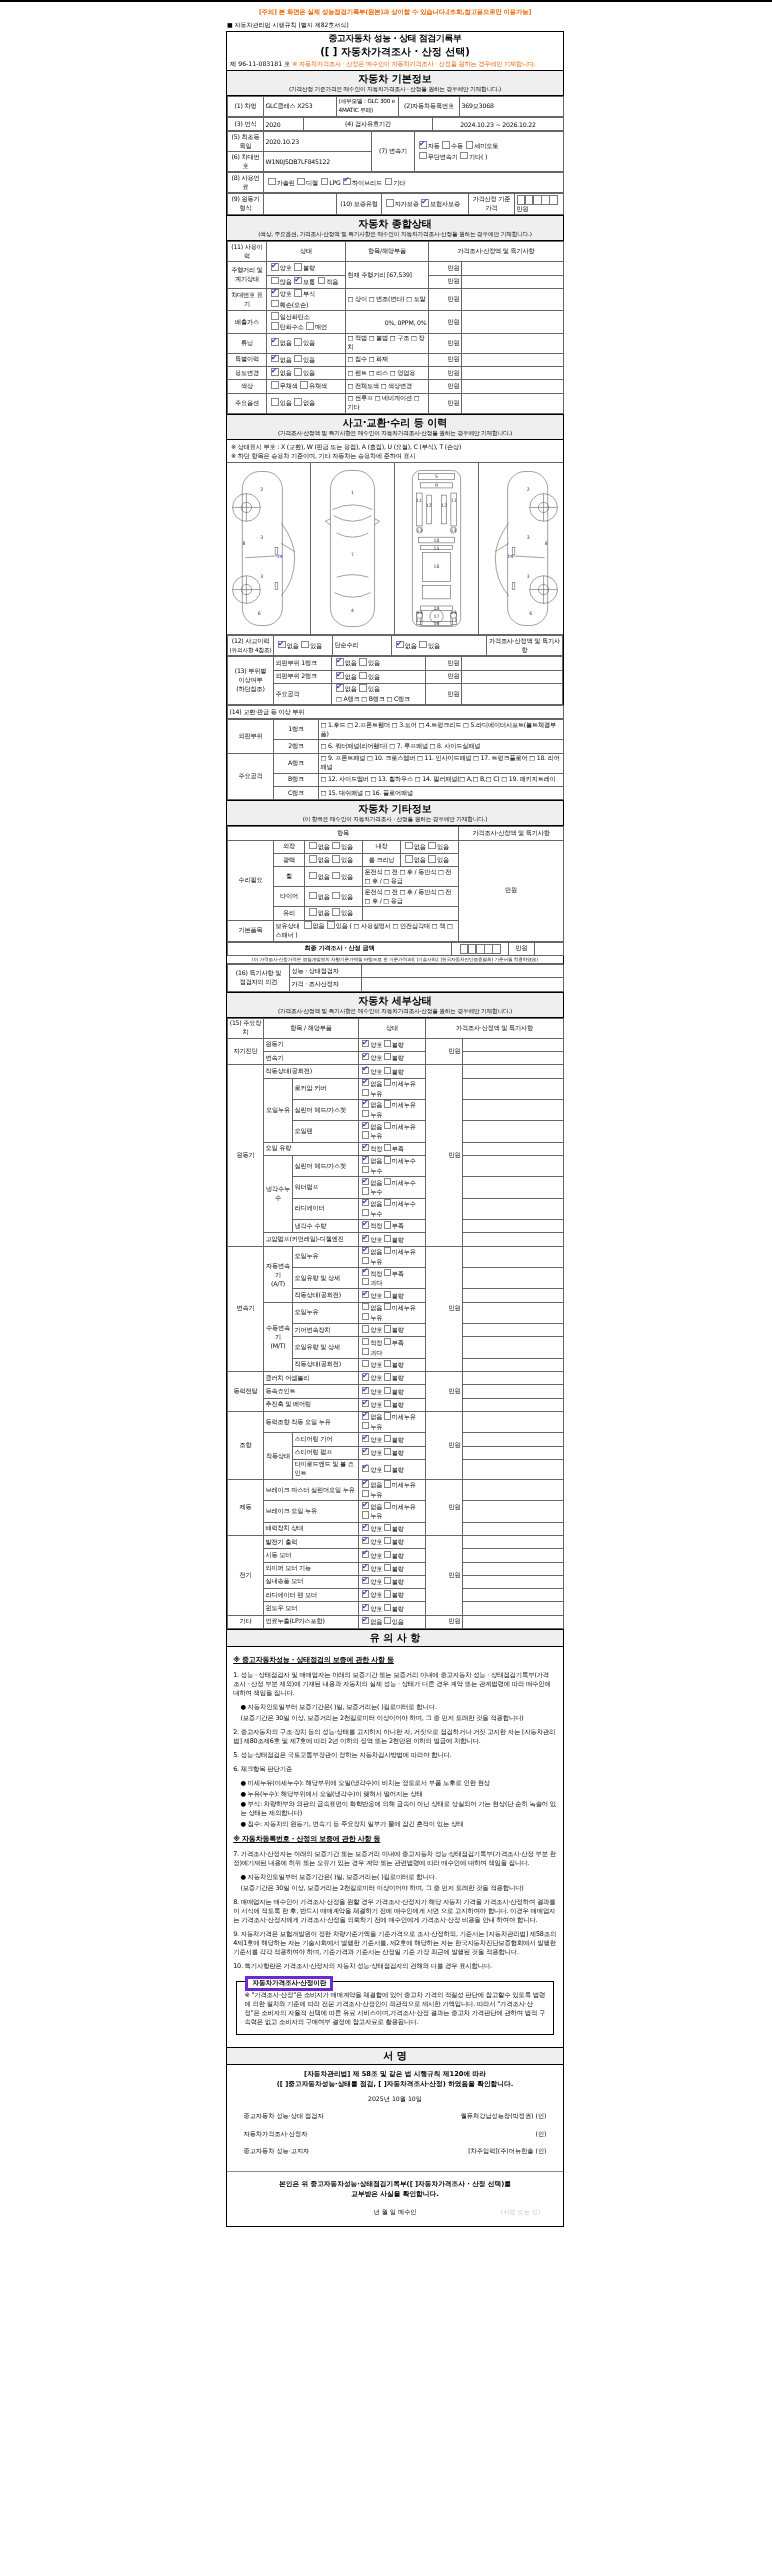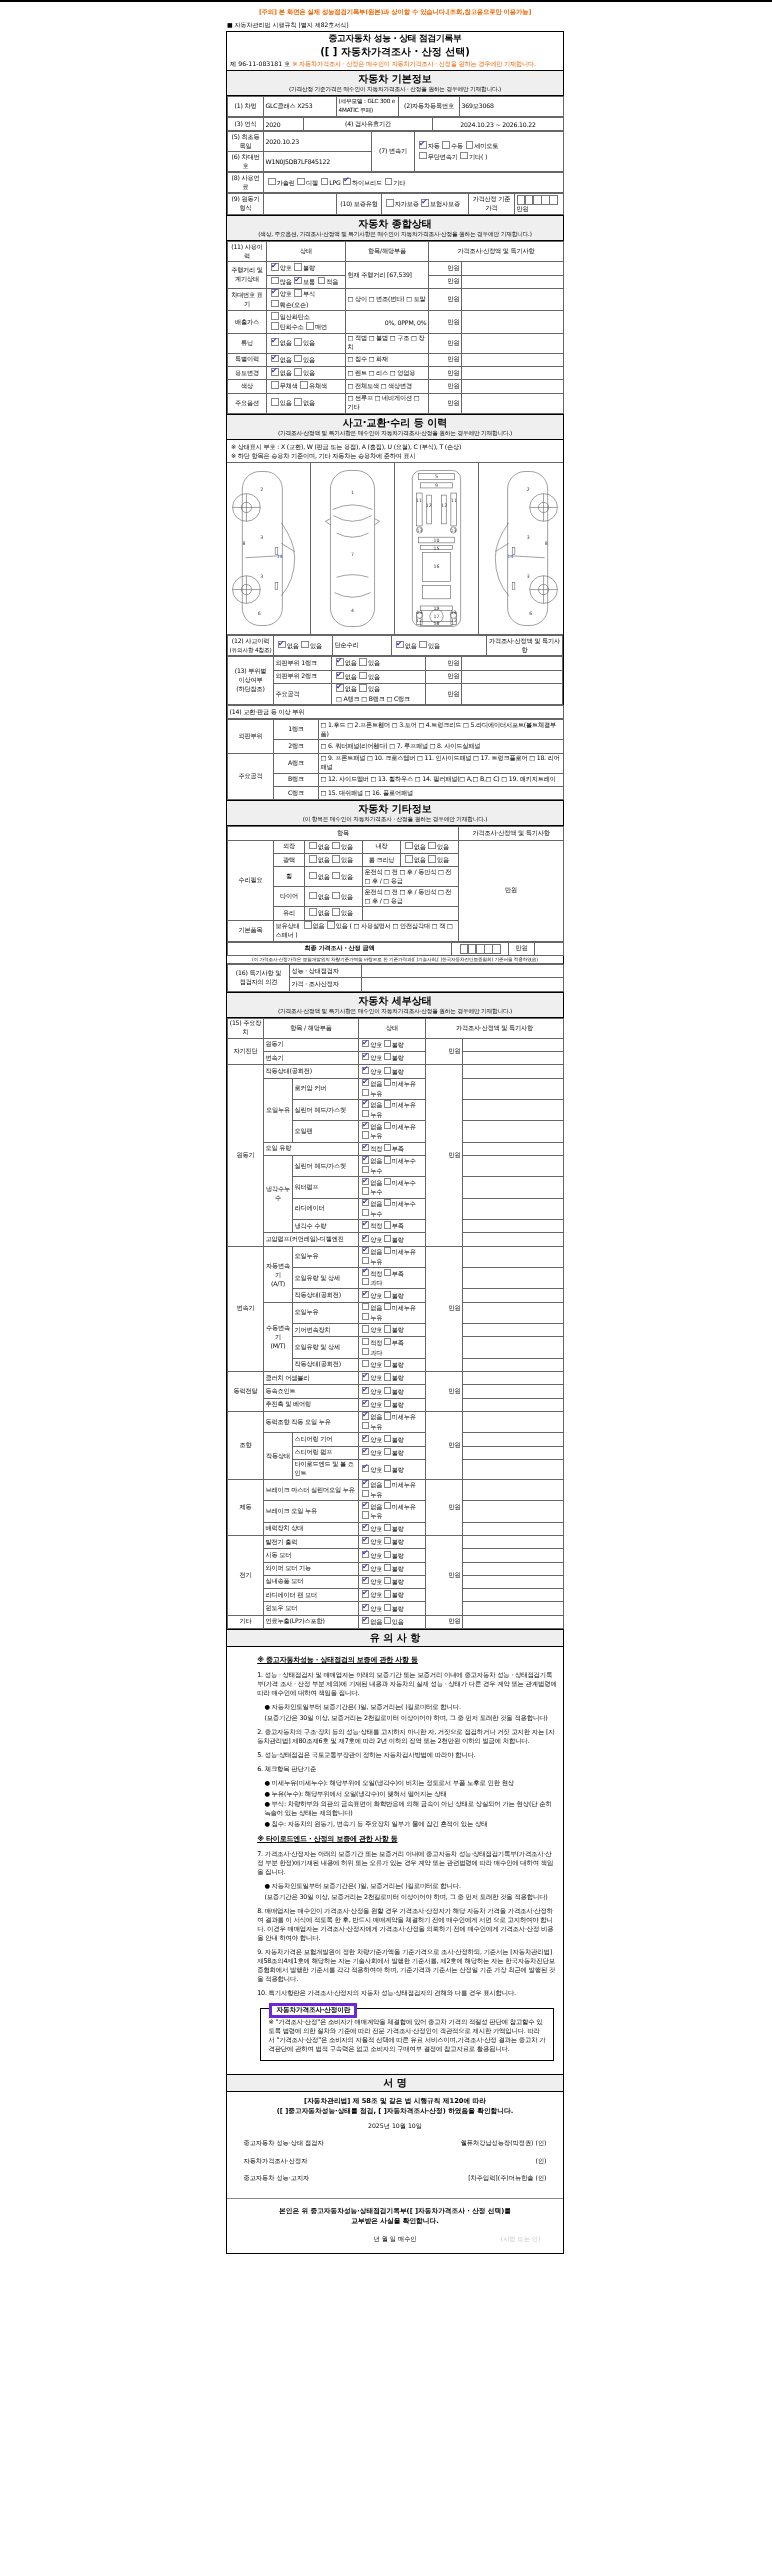--- a/index.html
+++ b/index.html
@@ -38,21 +38,21 @@
   .legendblk{border-bottom:0.5px solid #666;padding:2.1px 4.1px;font-size:6.2px;letter-spacing:-0.2px;line-height:1.5;}
   .diag{display:flex;border-bottom:0.5px solid #666;}
   .dpanel{width:83px;height:171px;border-right:0.5px solid #666;display:flex;align-items:center;justify-content:center;}
   .dpanel:last-child{border-right:none;width:84px;}
   .dpanel svg{display:block;}
   .ln{stroke:#666;fill:none;stroke-width:1.2;}
   .num{font-size:9px;fill:#333;text-anchor:middle;}
   .num14{fill:#3355cc;}
   .pb{display:inline-block;width:6.7px;height:8.2px;border:0.5px solid #777;margin-right:-0.5px;vertical-align:middle;background:#fff;}
   .finnote{font-size:4.6px;text-align:center;padding:1px 0;border-bottom:0.5px solid #666;letter-spacing:-0.1px;color:#111;}
-  .notices{padding:3.1px 6.2px 6.2px 6.2px;font-size:6.4px;line-height:1.4;letter-spacing:-0.2px;margin-left:24px;}
+  .notices{padding:3.1px 6.2px 6.2px 6.2px;font-size:6.4px;line-height:1.4;letter-spacing:-0.2px;}
   .notices .h{font-weight:bold;text-decoration:underline;font-size:7px;margin:6.2px 0 5.2px 0;}
   .notices .p{margin:5.2px 0;}
   .notices .b{margin:1.5px 0 1.5px 7.2px;}
   .notices .i{margin:0 0 5.2px 7.2px;}
   .nbox{margin:10.3px 3.1px 6.2px 3.1px;border:1px solid #000;padding:9.3px 7.2px 6.2px 7.2px;position:relative;}
   .nbox .legend{position:absolute;top:-6.2px;left:8.2px;background:#fff;border:3px solid #6d28d9;padding:0 4.1px;font-weight:bold;font-size:6.7px;}
   .signsec{padding:4.1px 14.4px 7.2px 14.4px;}
   .sgn1{font-weight:bold;font-size:6.7px;text-align:center;line-height:1.5;}
   .sgndate{text-align:center;margin:6.2px 0 2.1px 0;}
   .sgnrow{display:flex;justify-content:space-between;margin:8.2px 0;padding:0 2.1px;}
@@ -787,21 +787,21 @@
             <div class="p">1. 성능 · 상태점검자 및 매매업자는 아래의 보증기간 또는 보증거리 이내에 중고자동차 성능 · 상태점검기록부(가격 조사 · 산정 부분 제외)에 기재된 내용과 자동차의 실제 성능 · 상태가 다른 경우 계약 또는 관계법령에 따라 매수인에 대하여 책임을 집니다.</div>
             <div class="b">● 자동차인도일부터 보증기간은( )일, 보증거리는( )킬로미터로 합니다.</div>
             <div class="i">(보증기간은 30일 이상, 보증거리는 2천킬로미터 이상이어야 하며, 그 중 먼저 도래한 것을 적용합니다)</div>
             <div class="p">2. 중고자동차의 구조·장치 등의 성능·상태를 고지하지 아니한 자, 거짓으로 점검하거나 거짓 고지한 자는 [자동차관리법] 제80조제6호 및 제7호에 따라 2년 이하의 징역 또는 2천만원 이하의 벌금에 처합니다.</div>
             <div class="p">5. 성능·상태점검은 국토교통부장관이 정하는 자동차검사방법에 따라야 합니다.</div>
             <div class="p">6. 체크항목 판단기준</div>
             <div class="b">● 미세누유(미세누수): 해당부위에 오일(냉각수)이 비치는 정도로서 부품 노후로 인한 현상</div>
             <div class="b">● 누유(누수): 해당부위에서 오일(냉각수)이 맺혀서 떨어지는 상태</div>
             <div class="b">● 부식: 차량하부와 외판의 금속표면이 화학반응에 의해 금속이 아닌 상태로 상실되어 가는 현상(단 순히 녹슬어 있는 상태는 제외합니다)</div>
             <div class="b">● 침수: 자동차의 원동기, 변속기 등 주요장치 일부가 물에 잠긴 흔적이 있는 상태</div>
-            <div class="h">※ 타이로드엔드 · 산정의 보증에 관한 사항 등</div>
+            <div class="h">※ 자동차등록번호 · 산정의 보증에 관한 사항 등</div>
             <div class="p">7. 가격조사·산정자는 아래의 보증기간 또는 보증거리 이내에 중고자동차 성능·상태점검기록부(가격조사·산정 부분 한정)에기재된 내용에 허위 또는 오류가 있는 경우 계약 또는 관련법령에 따라 매수인에 대하여 책임을 집니다.</div>
             <div class="b">● 자동차인도일부터 보증기간은( )일, 보증거리는( )킬로미터로 합니다.</div>
             <div class="i">(보증기간은 30일 이상, 보증거리는 2천킬로미터 이상이어야 하며, 그 중 먼저 도래한 것을 적용합니다)</div>
             <div class="p">8. 매매업자는 매수인이 가격조사·산정을 원할 경우 가격조사·산정자가 해당 자동차 가격을 가격조사·산정하여 결과를 이 서식에 적도록 한 후, 반드시 매매계약을 체결하기 전에 매수인에게 서면 으로 고지하여야 합니다. 이경우 매매업자는 가격조사·산정자에게 가격조사·산정을 의뢰하기 전에 매수인에게 가격조사·산정 비용을 안내 하여야 합니다.</div>
             <div class="p">9. 자동차가격은 보험개발원이 정한 차량가준가액을 기준가격으로 조사·산정하되, 기준서는 [자동차관리법] 제58조의4제1호에 해당하는 자는 기술사회에서 발행한 기준서를, 제2호에 해당하는 자는 한국자동차진단보증협회에서 발행한 기준서를 각각 적용하여야 하며, 기준가격과 기준서는 산정일 기준 가장 최근에 발행된 것을 적용합니다.</div>
             <div class="p">10. 특기사항란은 가격조사·산정자의 자동차 성능·상태점검자의 견해와 다를 경우 표시합니다.</div>
             <div class="nbox">
               <span class="legend">자동차가격조사·산정이란</span>
               <div>※ "가격조사·산정"은 소비자가 매매계약을 체결함에 있어 중고차 가격의 적절성 판단에 참고할수 있도록 법령에 의한 절차와 기준에 따라 전문 가격조사·산정인이 객관적으로 제시한 가액입니다. 따라서 "가격조사·산정"은 소비자의 자율적 선택에 따른 유료 서비스이며,가격조사·산정 결과는 중고차 가격판단에 관하여 법적 구속력은 없고 소비자의 구매여부 결정에 참고자료로 활용됩니다.</div>
             </div>

